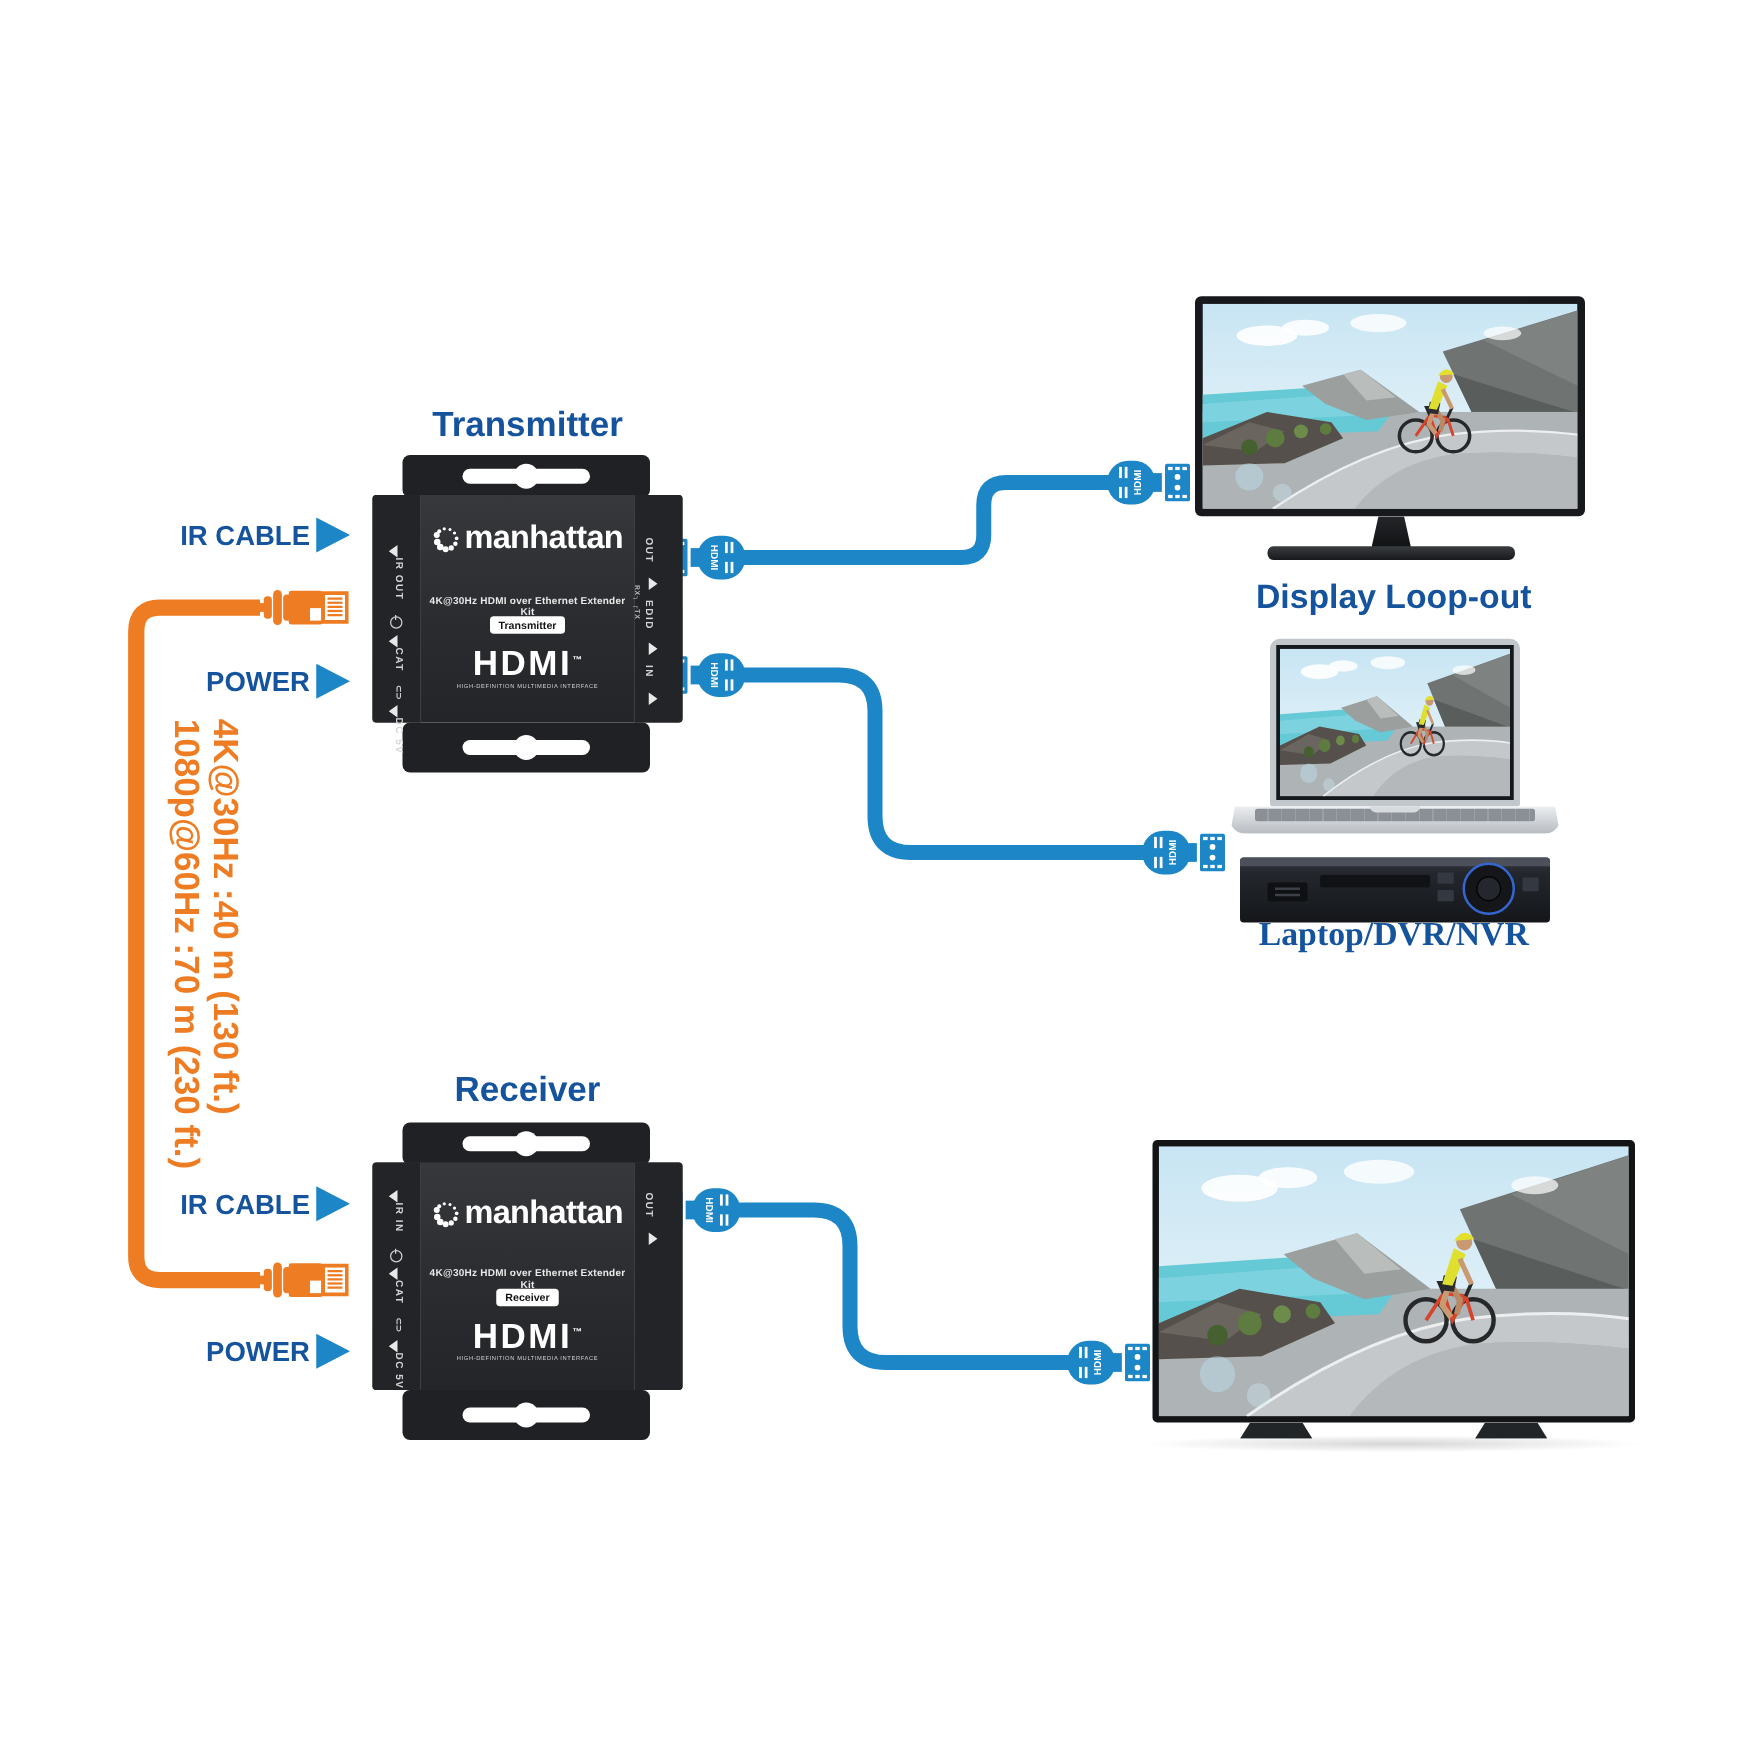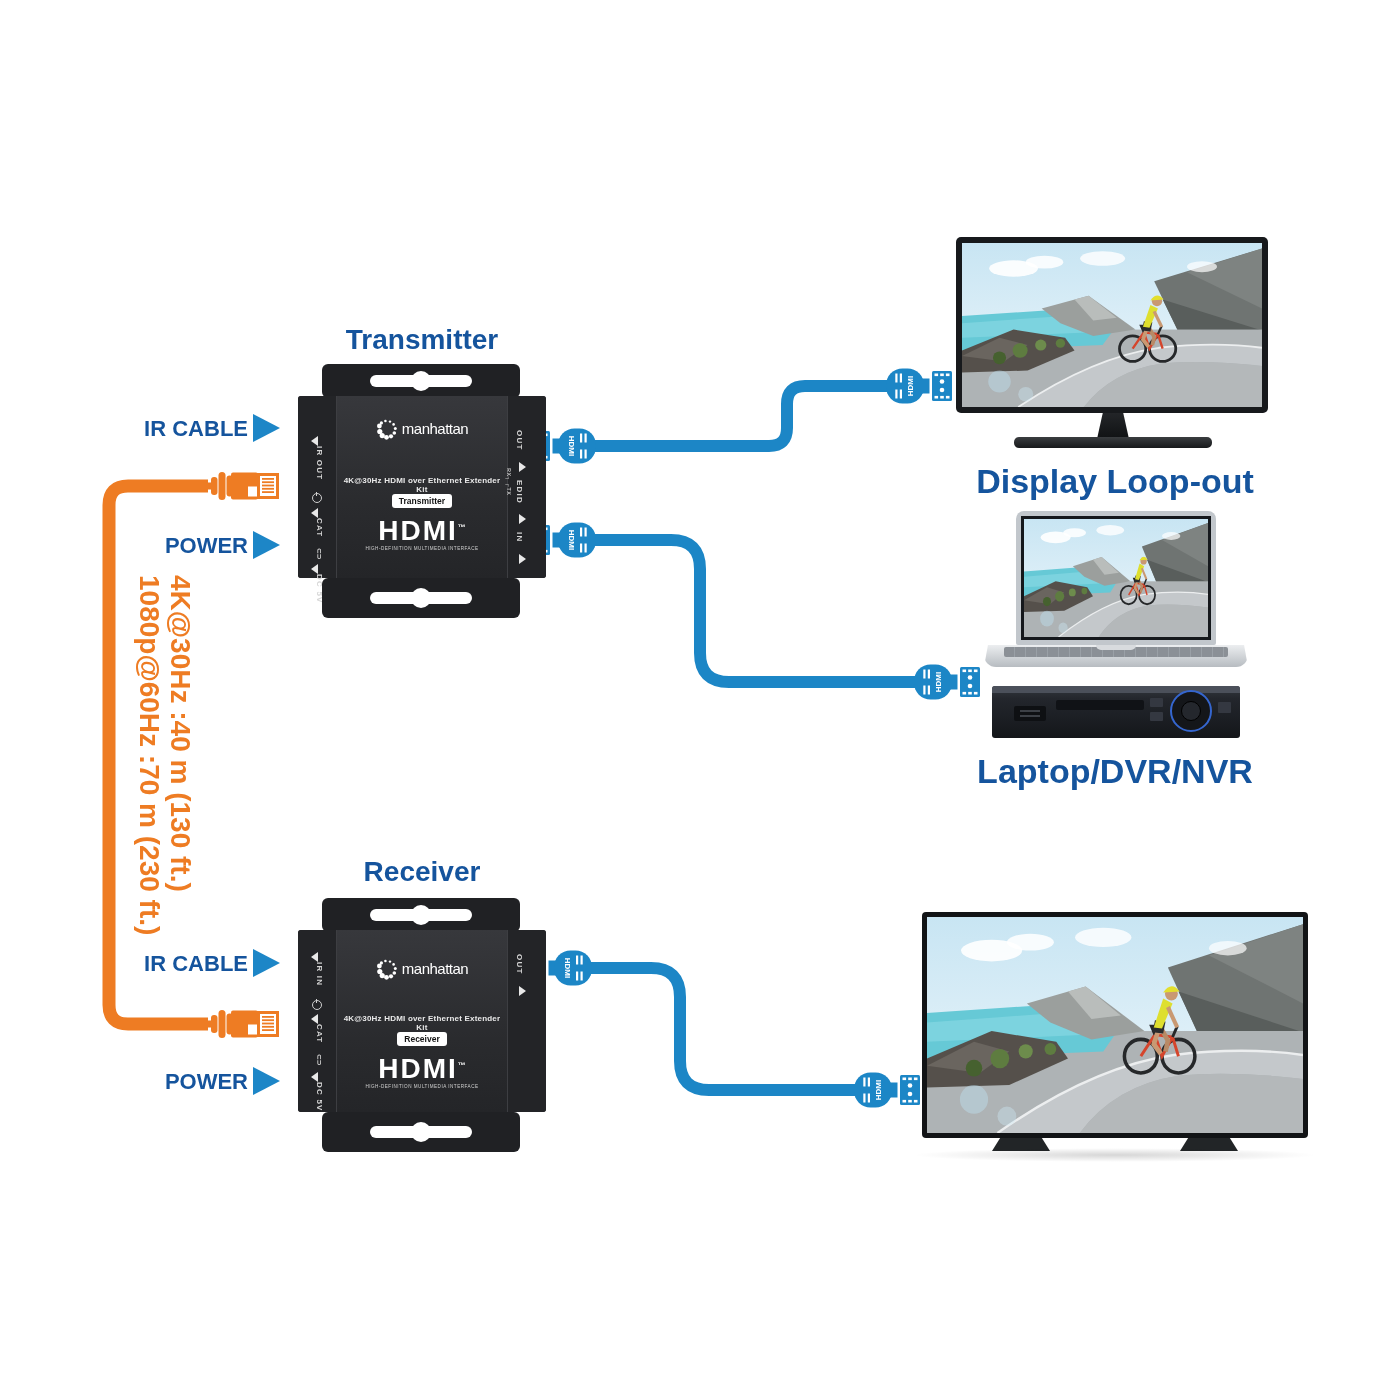--- a/index.html
+++ b/index.html
@@ -1,39 +1,39 @@
 <!DOCTYPE html>
 <html><head>
 <meta charset="utf-8">
 <style>
   html,body{margin:0;padding:0;background:#fff;font-family:"Liberation Sans",sans-serif;}
   #canvas{position:relative;width:1400px;height:1400px;background:#fff;overflow:hidden;}
   .abs{position:absolute;}
   
   .title{font-size:28px;font-weight:bold;color:#15549d;text-align:center;}
-  .dev-label{font-size:34px;font-weight:bold;color:#15549d;text-align:center;}
+  .dev-label{font-size:27px;font-weight:bold;color:#15549d;text-align:center;}
   .side-label{font-size:22px;font-weight:bold;color:#15549d;text-align:right;}
   .barrow{width:0;height:0;border-left:27px solid #1d86c7;border-top:14px solid transparent;border-bottom:14px solid transparent;}
   
   .device{position:absolute;width:248px;height:258px;}
   .flange{position:absolute;left:24px;width:198px;background:#202124;border-radius:6px;}
   .slot{position:absolute;left:50%;transform:translateX(-50%);width:102px;height:12px;background:#fff;border-radius:6px;}
   .slot::after{content:"";position:absolute;left:50%;top:50%;transform:translate(-50%,-50%);width:20px;height:20px;background:#fff;border-radius:50%;}
   .dbody{position:absolute;left:0;top:34px;width:248px;height:182px;background:linear-gradient(180deg,#37383c,#2a2b2e 60%,#242528);border-radius:3px;}
   .strip{position:absolute;top:0;width:38px;height:182px;background:#232427;}
   .strip.l{left:0;border-right:1px solid #3d3e42;border-radius:3px 0 0 3px;}
   .strip.r{right:0;border-left:1px solid #3d3e42;border-radius:0 3px 3px 0;}
   .vlabel{position:absolute;color:#d6d6d6;font-size:8px;font-weight:bold;letter-spacing:1.2px;white-space:nowrap;transform:rotate(90deg);transform-origin:0 0;}
   .vtiny{position:absolute;color:#bfbfbf;font-size:5.5px;font-weight:bold;letter-spacing:.5px;white-space:nowrap;transform:rotate(90deg);transform-origin:0 0;}
   .tl{position:absolute;width:0;height:0;border-top:5px solid transparent;border-bottom:5px solid transparent;border-right:7px solid #e8e8e8;}
   .trr{position:absolute;width:0;height:0;border-top:5px solid transparent;border-bottom:5px solid transparent;border-left:7px solid #e8e8e8;}
   .pwr{position:absolute;width:8px;height:8px;border:1.4px solid #cfcfcf;border-radius:50%;}
   .pwr::after{content:"";position:absolute;left:2.6px;top:-2.5px;width:1.6px;height:4.5px;background:#cfcfcf;}
   .brand-row{position:absolute;left:39px;width:170px;text-align:center;color:#fff;}
-  .brand-row .btxt{font-size:15px;font-weight:400;letter-spacing:-.5px;vertical-align:middle;}
+  .brand-row .btxt{font-size:26px;font-weight:700;letter-spacing:-.5px;vertical-align:middle;}
   .brand-row svg{vertical-align:middle;margin-right:2px;}
   .prodline{position:absolute;left:39px;width:170px;text-align:center;font-size:8px;font-weight:bold;color:#e9e9e9;letter-spacing:.2px;}
   .badge-row{position:absolute;left:39px;width:170px;text-align:center;}
   .badge{display:inline-block;background:#fff;color:#141414;font-size:8.5px;font-weight:bold;padding:2px 7px;border-radius:3px;}
   .hdmi-big{position:absolute;left:39px;width:170px;text-align:center;color:#fff;font-size:28px;font-weight:900;letter-spacing:2px;line-height:28px;}
   .hdmi-big sup{font-size:8px;letter-spacing:0;}
   .hdmi-sub{position:absolute;left:39px;width:170px;text-align:center;color:#cfcfcf;font-size:4.6px;letter-spacing:.5px;}
   
   .cable-note{position:absolute;left:196px;top:575px;transform:rotate(90deg);transform-origin:0 0;color:#ee7c23;font-weight:bold;font-size:28px;line-height:31px;white-space:nowrap;}
   
@@ -443,21 +443,21 @@
     <div class="abs dvr-plate" style="left:22px;top:20px;width:32px;height:15px;">
       <div class="abs dvr-line" style="left:6px;top:4px;width:20px;height:2px;"></div>
       <div class="abs dvr-line" style="left:6px;top:9px;width:20px;height:2px;"></div>
     </div>
     <div class="abs dvr-recess" style="left:64px;top:14px;width:88px;height:10px;"></div>
     <div class="abs dvr-btn" style="left:158px;top:12px;width:13px;height:9px;"></div>
     <div class="abs dvr-btn" style="left:158px;top:26px;width:13px;height:9px;"></div>
     <div class="abs dvr-dial" style="left:178px;top:4px;width:38px;height:38px;"></div>
     <div class="abs dvr-btn" style="left:226px;top:16px;width:13px;height:11px;"></div>
   </div>
-  <div class="abs dev-label" style="left:965px;top:752px;width:300px;">Laptop/DVR/NVR</div>
+  <div class="abs dev-label" style="left:965px;top:732px;width:300px;font-family:Liberation Serif, serif;">Laptop/DVR/NVR</div>
 
   <div class="abs" style="left:922px;top:912px;width:386px;height:256px;">
     <div class="abs tv-frame" style="left:0;top:0;width:386px;height:226px;"></div>
     <svg class="abs" style="left:5px;top:5px;" width="376" height="216" viewBox="0 0 320 180" preserveAspectRatio="none">
         <use href="#scene"></use>
       </svg>
     <div class="abs tv-leg l" style="left:70px;top:226px;width:58px;height:13px;"></div>
     <div class="abs tv-leg r" style="left:258px;top:226px;width:58px;height:13px;"></div>
     <div class="abs soft-shadow" style="left:-10px;top:236px;width:406px;height:14px;"></div>
   </div>

